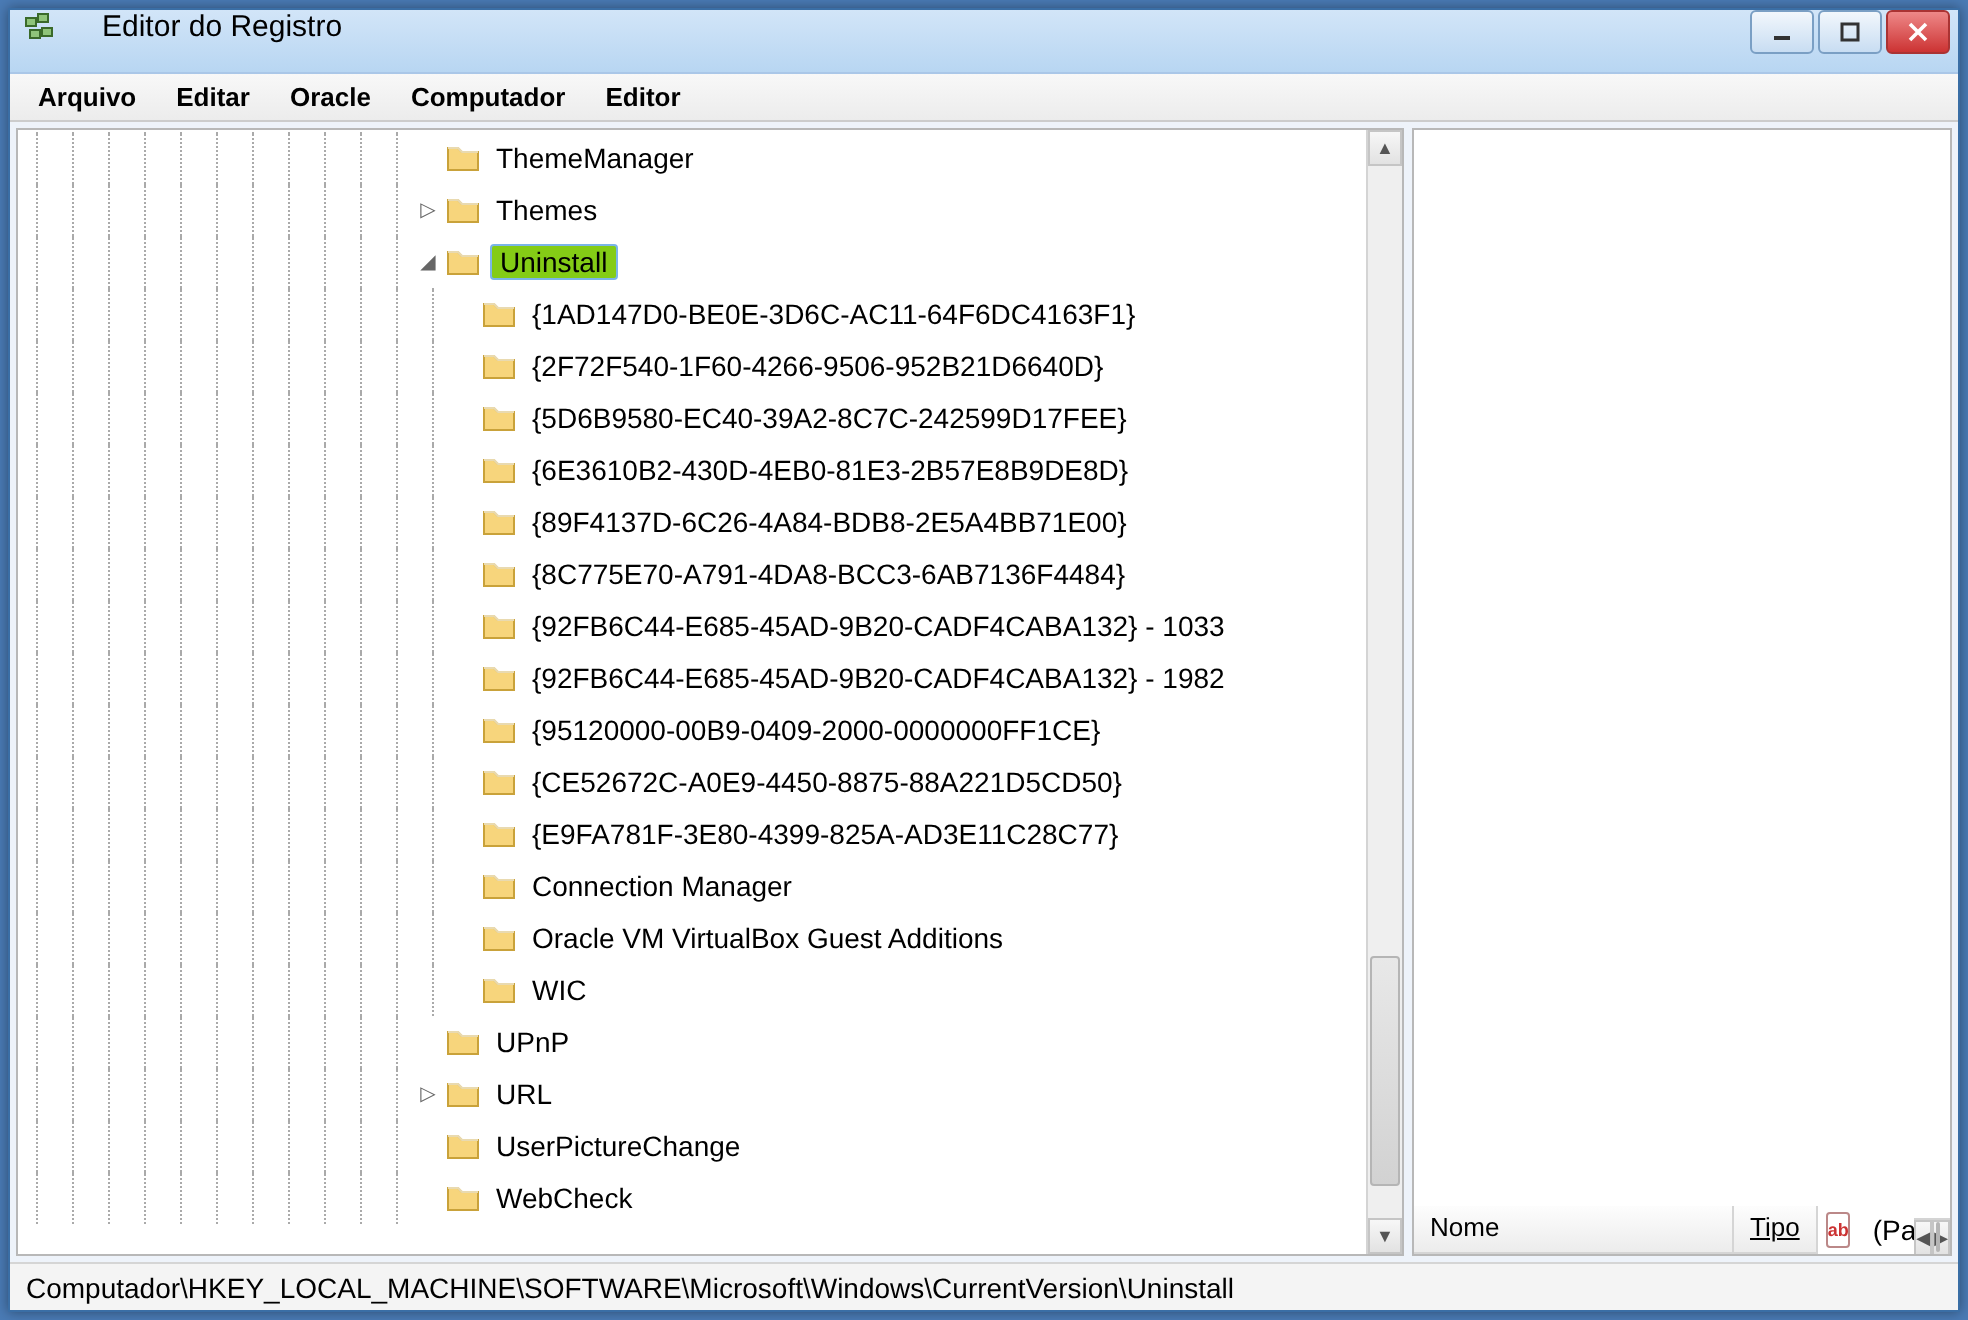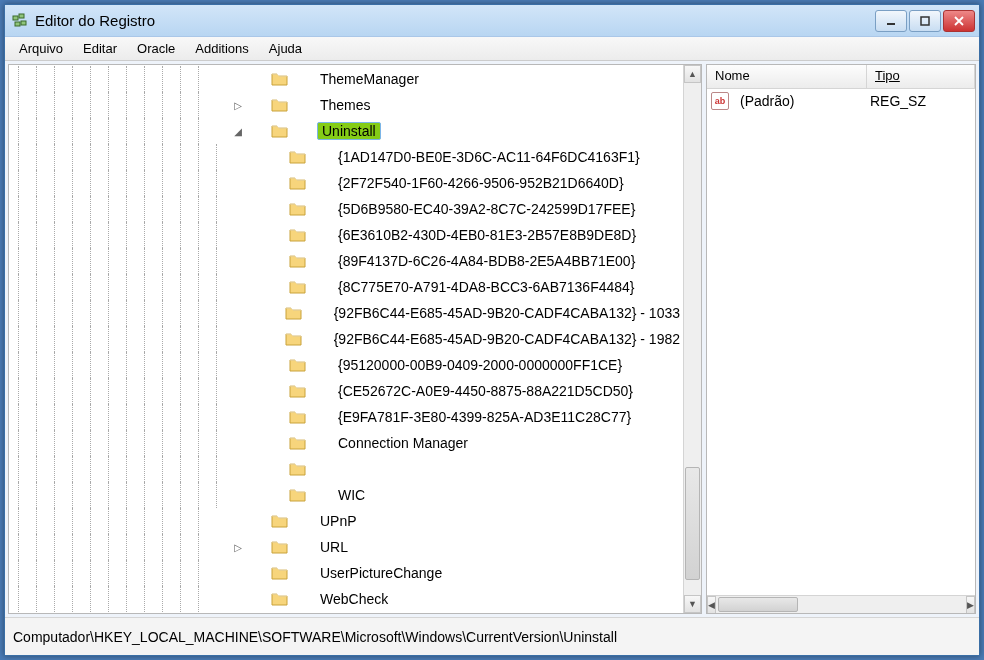--- a/index.html
+++ b/index.html
@@ -19,22 +19,23 @@
     border: 1px solid #3a6ea5;
     display: flex;
     flex-direction: column;
     box-shadow: 0 0 6px rgba(0,0,0,0.4);
   }
   .titlebar {
     height: 32px;
     background: linear-gradient(#d2e5f8, #b8d6f2);
     border-bottom: 1px solid #aac7e8;
     display: flex;
-    align-items: center;
+    align-items: flex-start;
     padding: 0 4px 0 6px;
+    gap: 16px;
   }
   .titlebar-icon {
     width: 18px; height: 18px;
     margin-right: 6px;
     display: inline-flex;
     align-items: center;
     justify-content: center;
   }
   .title-text {
     flex: 1;
@@ -63,20 +64,21 @@
     background: linear-gradient(#f8f8f8, #ececec);
     border-bottom: 1px solid #ccc;
     display: flex;
     align-items: center;
     padding: 0 4px;
   }
   .menu-item {
     padding: 2px 10px;
     cursor: pointer;
     font-size: 13px;
+    font-weight: bold;
   }
   .content {
     flex: 1;
     display: flex;
     padding: 3px;
     gap: 4px;
     overflow: hidden;
     background: #eef3fa;
   }
   .panel {
@@ -94,21 +96,20 @@
     flex: 1;
     overflow: hidden;
     padding: 1px 0;
   }
   .tree-row {
     display: flex;
     align-items: center;
     height: 26px;
     white-space: nowrap;
     cursor: pointer;
-    gap: 24px;
   }
   .tree-guides {
     display: flex;
     height: 100%;
   }
   .guide {
     width: 18px;
     height: 100%;
     position: relative;
   }
@@ -164,21 +165,22 @@
     position: absolute;
     left: 1px; right: 1px;
     background: linear-gradient(#e8e8e8,#d2d2d2);
     border: 1px solid #b5b5b5;
     border-radius: 2px;
     cursor: pointer;
   }
   .values-panel {
     flex: 1;
     display: flex;
-    flex-direction: column;
+    flex-direction: row;
+    align-items: flex-end;
   }
   .cols-header {
     height: 24px;
     background: linear-gradient(#fdfdfd,#ececec);
     border-bottom: 1px solid #d5d5d5;
     display: flex;
   }
   .col-h {
     padding: 3px 8px;
     border-right: 1px solid #d5d5d5;
@@ -215,21 +217,21 @@
   .sb-track-h { flex: 1; position: relative; }
   .sb-thumb-h {
     position: absolute;
     top: 1px; bottom: 1px;
     background: linear-gradient(#e8e8e8,#d2d2d2);
     border: 1px solid #b5b5b5;
     border-radius: 2px;
     cursor: pointer;
   }
   .statusbar {
-    height: 38px;
+    height: 24px;
     background: #f4f4f4;
     border-top: 1px solid #d5d5d5;
     display: flex;
     align-items: center;
     padding: 0 8px;
     font-size: 14px;
   }
 </style>
 </head>
 <body>
@@ -262,22 +264,22 @@
             <path d="M1 1 L9 9 M9 1 L1 9" stroke="#fff" stroke-width="1.8"></path>
           </svg>
       </div>
     </div>
   </div>
 
   <div class="menubar">
     <div class="menu-item">Arquivo</div>
     <div class="menu-item">Editar</div>
     <div class="menu-item">Oracle</div>
-    <div class="menu-item">Additions</div>
-    <div class="menu-item">Ajuda</div>
+    <div class="menu-item">Computador</div>
+    <div class="menu-item">Editor</div>
   </div>
 
   <div class="content">
 
     <div class="panel tree-panel">
       <div class="tree-scroll" id="tree-scroll">
           <div class="tree-row">
             <span class="tree-guides">
               <span class="guide"></span>
               <span class="guide"></span>
@@ -649,20 +651,21 @@
               <span class="guide"></span>
               <span class="guide"></span>
             </span>
             <span class="expander"></span>
             <span class="folder-icon">
               <svg width="18" height="16" viewBox="0 0 18 16">
                 <path d="M1 3 h5 l2 2 h8 v9 h-15 z" fill="#f7d57c" stroke="#c9a23a"></path>
                 <path d="M1 3 h5 l2 2 h8" fill="none" stroke="#fff" stroke-opacity=".6"></path>
               </svg>
             </span>
+            <span class="tree-label">Oracle VM VirtualBox Guest Additions</span>
           </div>
           <div class="tree-row">
             <span class="tree-guides">
               <span class="guide"></span>
               <span class="guide"></span>
               <span class="guide"></span>
               <span class="guide"></span>
               <span class="guide"></span>
               <span class="guide"></span>
               <span class="guide"></span>

